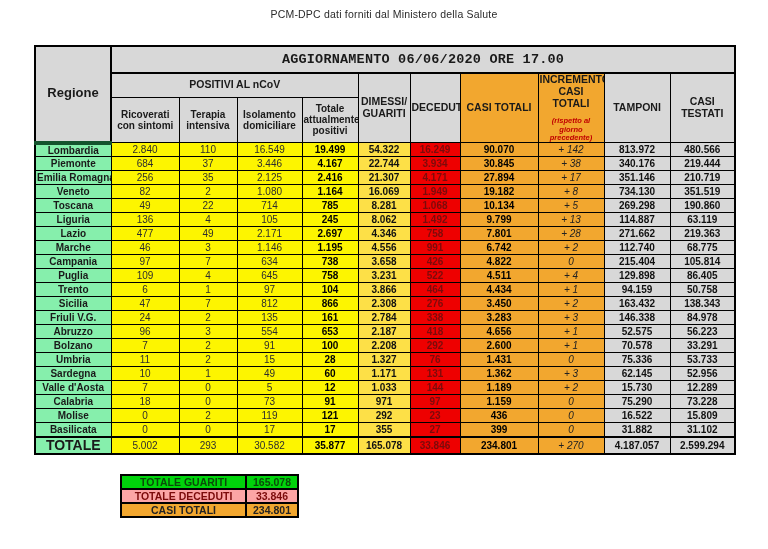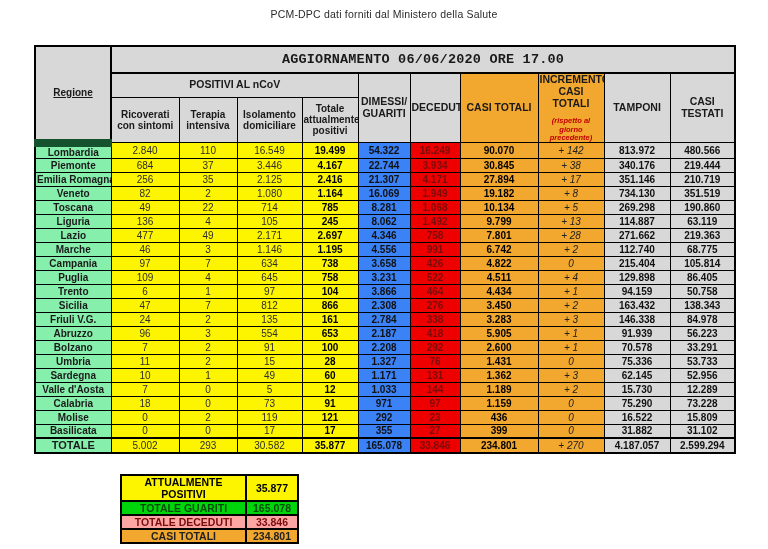--- a/index.html
+++ b/index.html
@@ -27,41 +27,41 @@
     border: 1px solid #000;
     padding: 0 1px;
     text-align: center;
     vertical-align: middle;
     font-size: 10px;
     line-height: 1.12;
     overflow: hidden;
     white-space: nowrap;
   }
   .main-table th { background: #d8d8d8; font-weight: bold; white-space: normal; }
-  th.regione-h { border-right: 2px solid #000; border-bottom: 8px solid #14532d; font-size: 10px; text-decoration: underline; }
+  th.regione-h { border-right: 2px solid #000; border-bottom: 4px solid #14532d; font-size: 13px; }
   th.banner { height: 27px; font-size: 13.5px; letter-spacing: 0.2px; border-bottom: 2px solid #000; font-family: Liberation Mono, monospace; }
   tr.group-row th { height: 23px; font-size: 10.5px; }
   tr.sub-row th { height: 43px; font-size: 10px; }
   th.orange-h { background: #f2a72f; }
   .note {
     display: block;
     font-size: 7.5px; font-style: italic; font-weight: bold;
     color: #c00000; line-height: 1.1; margin-top: 8px;
   }
   .main-table tbody tr { height: 14px; }
   td.region   { background: #86efac; font-weight: bold; font-size: 10px; }
   td.yellow   { background: #fdf500; color: #2d2d2d; }
   td.yellow-total { background: #fdf500; font-weight: bold; color: #000; }
-  td.green    { background: #3b82f6; font-weight: bold; color: #111; }
+  td.green    { background: #fde047; font-weight: bold; color: #111; }
   td.red      { background: #ee0000; font-weight: bold; color: #7b0b0b; }
   td.orange-total { background: #f2a72f; font-weight: bold; color: #000; }
   td.orange-inc   { background: #f2a72f; font-style: italic; color: #222; text-align: center; }
   td.gray     { background: #d8d8d8; font-weight: bold; color: #111; }
   tr.total-row td { border-top: 2px solid #000; }
-  tr.total-row td.region { font-size: 11px; text-align: center; }
+  tr.total-row td.region { font-size: 14px; text-align: center; }
 
   table.summary-table {
     position: absolute; left: 120px; top: 474px;
     border-collapse: collapse;
     border: 2px solid #000;
   }
   .summary-table td {
     border: 2px solid #000;
     height: 14px;
     text-align: center;
@@ -291,23 +291,23 @@
         <td class="gray">84.978</td>
       </tr>
       <tr>
         <td class="region">Abruzzo</td>
         <td class="yellow">96</td>
         <td class="yellow">3</td>
         <td class="yellow">554</td>
         <td class="yellow-total">653</td>
         <td class="green">2.187</td>
         <td class="red">418</td>
-        <td class="orange-total">5.905</td>
+        <td class="orange-total">4.656</td>
         <td class="orange-inc">+ 1</td>
-        <td class="gray">91.939</td>
+        <td class="gray">52.575</td>
         <td class="gray">56.223</td>
       </tr>
       <tr>
         <td class="region">Bolzano</td>
         <td class="yellow">7</td>
         <td class="yellow">2</td>
         <td class="yellow">91</td>
         <td class="yellow-total">100</td>
         <td class="green">2.208</td>
         <td class="red">292</td>
@@ -405,24 +405,20 @@
         <td class="orange-total">234.801</td>
         <td class="orange-inc">+ 270</td>
         <td class="gray">4.187.057</td>
         <td class="gray">2.599.294</td>
       </tr>
     </tbody>
 </table>
 
 <table class="summary-table">
   <tbody>
-      <tr class="sum-yellow">
-        <td class="s-label">ATTUALMENTE POSITIVI</td>
-        <td class="s-value">35.877</td>
-      </tr>
       <tr class="sum-green">
         <td class="s-label">TOTALE GUARITI</td>
         <td class="s-value">165.078</td>
       </tr>
       <tr class="sum-red">
         <td class="s-label">TOTALE DECEDUTI</td>
         <td class="s-value">33.846</td>
       </tr>
       <tr class="sum-orange">
         <td class="s-label">CASI TOTALI</td>

